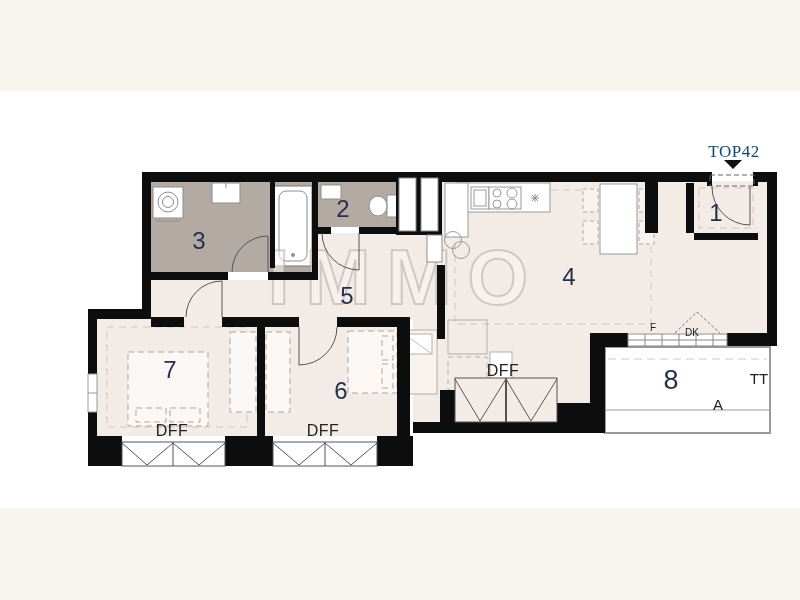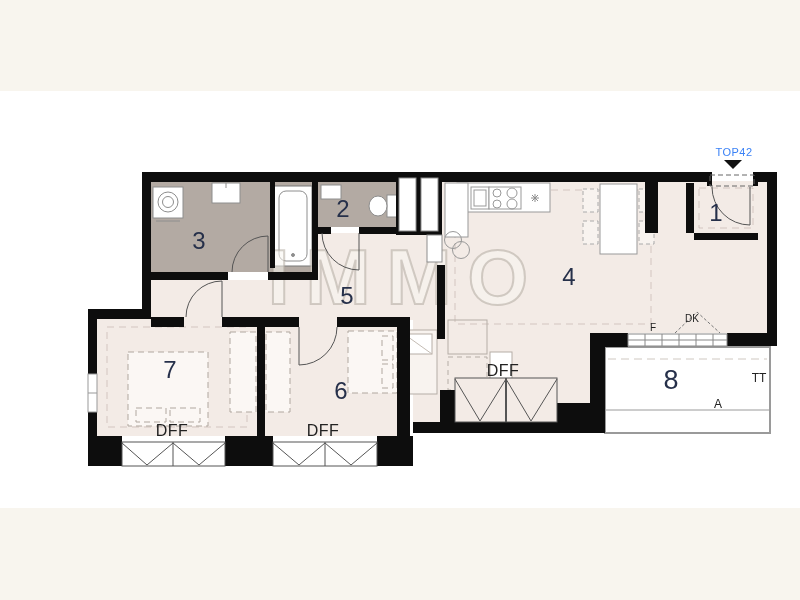--- a/index.html
+++ b/index.html
@@ -10,22 +10,22 @@
   .band{position:absolute;left:0;width:800px;background:#f8f5ee;}
   #band-top{top:0;height:91px;}
   #band-bottom{top:508px;height:92px;}
   svg{position:absolute;left:0;top:0;}
   #floor-layer{z-index:1;}
   #wall-layer{z-index:3;}
   .lbl{position:absolute;z-index:4;transform:translate(-50%,-50%);
        color:#26304a;font-weight:normal;white-space:nowrap;}
   .room-num{font-size:24px;color:#26304a;}
   .small-ann{font-size:16px;color:#222;letter-spacing:0.5px;}
-  .tiny-ann{font-size:12px;color:#222;}
-  .unit-lbl{font-size:11px;color:#3b82f6;letter-spacing:0.5px;}
+  .tiny-ann{font-size:15px;color:#222;}
+  .unit-lbl{font-size:17px;color:#0c4a6e;letter-spacing:0.5px;font-family:Liberation Serif, serif;}
   #entry-marker{position:absolute;z-index:4;width:0;height:0;
     border-left:9px solid transparent;border-right:9px solid transparent;
     border-top:9px solid #111;transform:translate(-50%,0);}
   .wm{position:absolute;z-index:2;left:238px;width:336px;text-align:center;
       font-weight:bold;color:rgba(248,245,240,0.55);
       -webkit-text-stroke:2px rgba(172,163,153,0.5);pointer-events:none;}
   #wm1{top:238px;font-size:78px;letter-spacing:16px;line-height:1;}
   #wm2{top:322px;font-size:37px;letter-spacing:13px;line-height:1;
        -webkit-text-stroke:1.5px rgba(172,163,153,0.5);}
 </style>
@@ -256,17 +256,17 @@
   <div class="lbl room-num" style="left:569px;top:277px;">4</div>
   <div class="lbl room-num" style="left:347px;top:296px;">5</div>
   <div class="lbl room-num" style="left:341px;top:391px;">6</div>
   <div class="lbl room-num" style="left:170px;top:370px;">7</div>
   <div class="lbl room-num" style="left:671px;top:380px;font-size:27px;">8</div>
 
   <div class="lbl small-ann" style="left:172px;top:431px;">DFF</div>
   <div class="lbl small-ann" style="left:323px;top:431px;">DFF</div>
   <div class="lbl small-ann" style="left:503px;top:371px;">DFF</div>
   <div class="lbl tiny-ann" style="left:653px;top:327px;font-size:10px;">F</div>
-  <div class="lbl tiny-ann" style="left:692px;top:318px;font-size:10px;">DK</div>
+  <div class="lbl tiny-ann" style="left:692px;top:332px;font-size:10px;">DK</div>
   <div class="lbl tiny-ann" style="left:759px;top:378px;">TT</div>
   <div class="lbl tiny-ann" style="left:718px;top:404px;">A</div>
 
 </div>
 
 </body></html>

